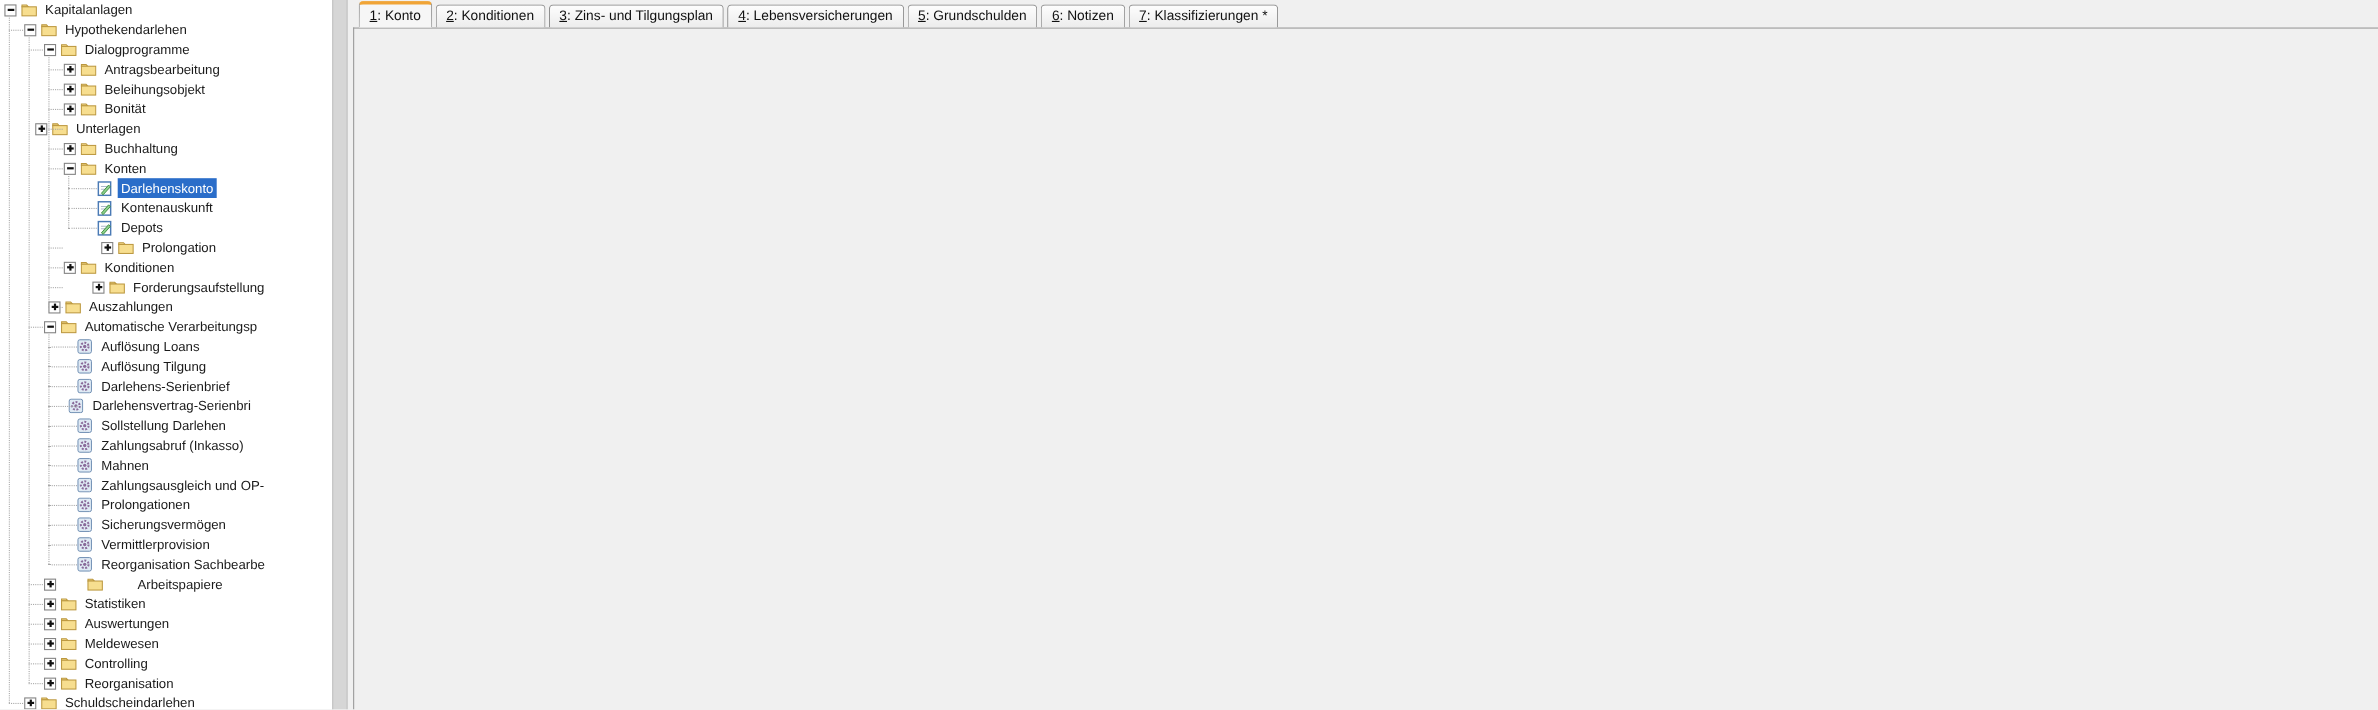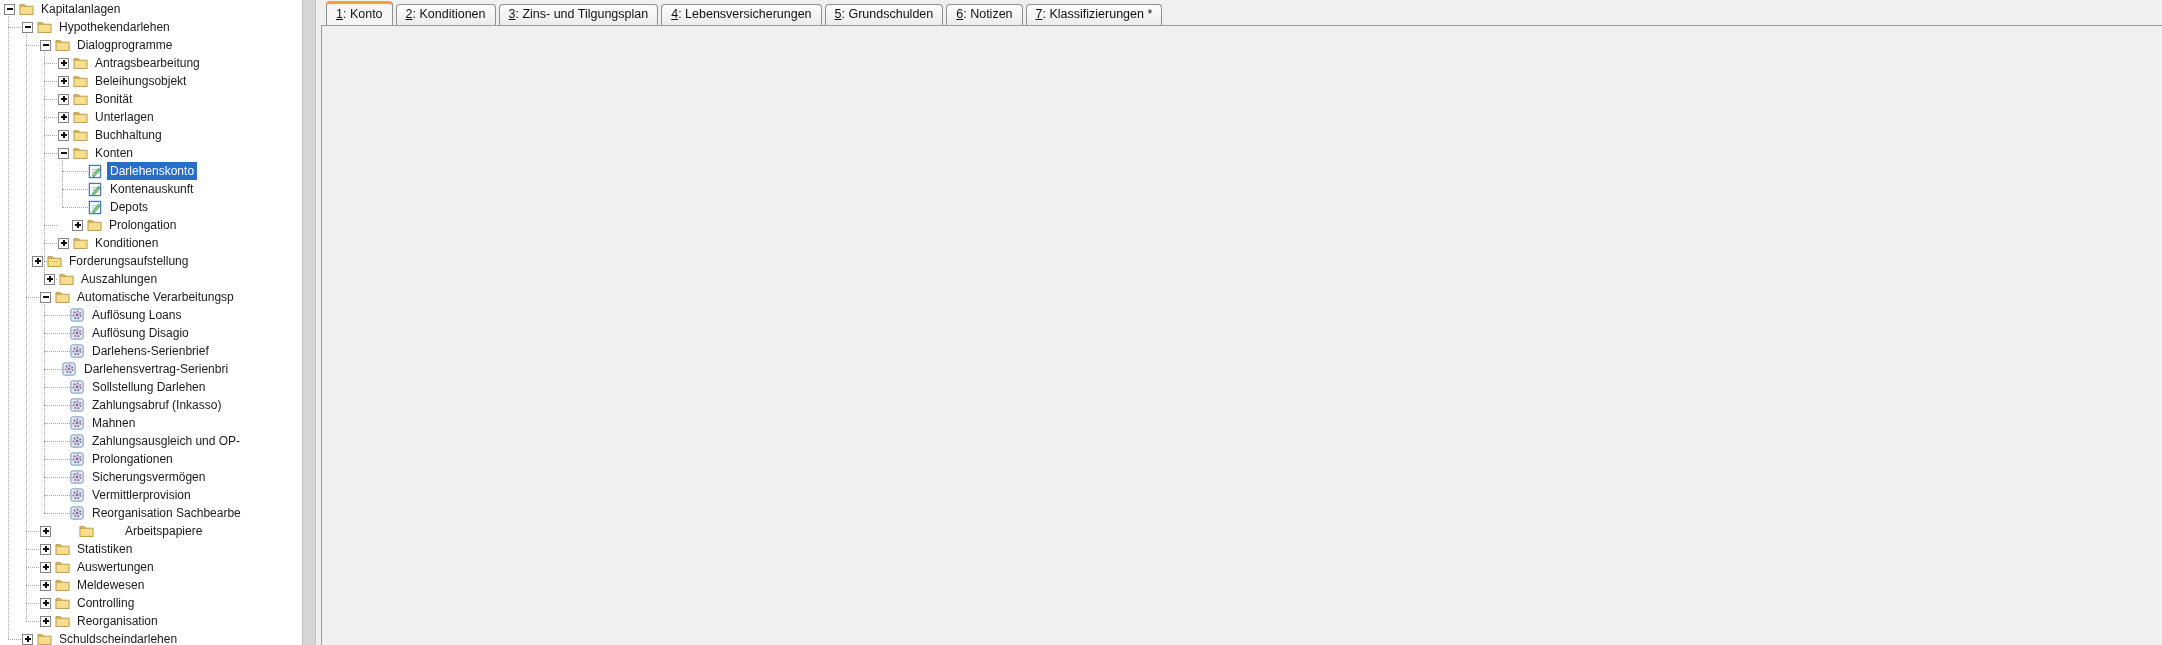--- a/index.html
+++ b/index.html
@@ -124,21 +124,21 @@
         <span class="stub" style="left: 44px; width: 13px;"></span>
         <span class="exp plus"></span>
         <span class="ticon">
           <svg width="15" height="14" viewBox="0 0 16 15">
             <path d="M1 4.5 L1 2.8 L5.6 2.8 L7.2 4.5 Z" fill="#f7de8f" stroke="#bb973e"></path>
             <rect x="1" y="4.5" width="14" height="8.8" fill="#f7de8f" stroke="#bb973e"></rect>
           </svg>
         </span>
         <span class="tlabel">Bonität</span>
       </div>
-      <div class="trow" style="padding-left: 58px;">
+      <div class="trow" style="padding-left: 32px;">
         <span class="stub" style="left: 44px; width: 13px;"></span>
         <span class="exp plus"></span>
         <span class="ticon">
           <svg width="15" height="14" viewBox="0 0 16 15">
             <path d="M1 4.5 L1 2.8 L5.6 2.8 L7.2 4.5 Z" fill="#f7de8f" stroke="#bb973e"></path>
             <rect x="1" y="4.5" width="14" height="8.8" fill="#f7de8f" stroke="#bb973e"></rect>
           </svg>
         </span>
         <span class="tlabel">Unterlagen</span>
       </div>
@@ -193,21 +193,21 @@
         <span class="noexp"></span>
         <span class="ticon">
           <svg width="14" height="15" viewBox="0 0 15 16">
             <rect x="1.5" y="1.5" width="12" height="13" fill="#ffffff" stroke="#4a7ab5" stroke-width="1.4"></rect>
             <path d="M4 6 h7 M4 8.5 h7" stroke="#aab8c8" stroke-width="1"></path>
             <path d="M4.5 12.5 L11.5 4.5 L13.2 6.2 L6.2 14 Z" fill="#8ed08e" stroke="#3a8a3a" stroke-width="0.9"></path>
           </svg>
         </span>
         <span class="tlabel">Depots</span>
       </div>
-      <div class="trow" style="padding-left: 72px;">
+      <div class="trow" style="padding-left: 92px;">
         <span class="stub" style="left: 44px; width: 13px;"></span>
         <span class="exp plus"></span>
         <span class="ticon">
           <svg width="15" height="14" viewBox="0 0 16 15">
             <path d="M1 4.5 L1 2.8 L5.6 2.8 L7.2 4.5 Z" fill="#f7de8f" stroke="#bb973e"></path>
             <rect x="1" y="4.5" width="14" height="8.8" fill="#f7de8f" stroke="#bb973e"></rect>
           </svg>
         </span>
         <span class="tlabel">Prolongation</span>
       </div>
@@ -215,21 +215,21 @@
         <span class="stub" style="left: 44px; width: 13px;"></span>
         <span class="exp plus"></span>
         <span class="ticon">
           <svg width="15" height="14" viewBox="0 0 16 15">
             <path d="M1 4.5 L1 2.8 L5.6 2.8 L7.2 4.5 Z" fill="#f7de8f" stroke="#bb973e"></path>
             <rect x="1" y="4.5" width="14" height="8.8" fill="#f7de8f" stroke="#bb973e"></rect>
           </svg>
         </span>
         <span class="tlabel">Konditionen</span>
       </div>
-      <div class="trow" style="padding-left: 32px;">
+      <div class="trow" style="padding-left: 84px;">
         <span class="stub" style="left: 44px; width: 13px;"></span>
         <span class="exp plus"></span>
         <span class="ticon">
           <svg width="15" height="14" viewBox="0 0 16 15">
             <path d="M1 4.5 L1 2.8 L5.6 2.8 L7.2 4.5 Z" fill="#f7de8f" stroke="#bb973e"></path>
             <rect x="1" y="4.5" width="14" height="8.8" fill="#f7de8f" stroke="#bb973e"></rect>
           </svg>
         </span>
         <span class="tlabel">Forderungsaufstellung</span>
       </div>
@@ -270,21 +270,21 @@
       <div class="trow" style="padding-left: 58px;">
         <span class="stub" style="left: 44px; width: 26px;"></span>
         <span class="noexp"></span>
         <span class="ticon">
           <svg width="14" height="14" viewBox="0 0 16 16">
             <rect x="1" y="1" width="14" height="14" rx="2" fill="#dfeaf4" stroke="#6a8ab0"></rect>
             <circle cx="8" cy="8" r="4" fill="none" stroke="#8a6a9a" stroke-width="2.1" stroke-dasharray="2 1.6"></circle>
             <circle cx="8" cy="8" r="1.7" fill="#8a6a9a"></circle>
           </svg>
         </span>
-        <span class="tlabel">Auflösung Disagio</span>
+        <span class="tlabel">Auflösung Tilgung</span>
       </div>
       <div class="trow" style="padding-left: 58px;">
         <span class="stub" style="left: 44px; width: 26px;"></span>
         <span class="noexp"></span>
         <span class="ticon">
           <svg width="14" height="14" viewBox="0 0 16 16">
             <rect x="1" y="1" width="14" height="14" rx="2" fill="#dfeaf4" stroke="#6a8ab0"></rect>
             <circle cx="8" cy="8" r="4" fill="none" stroke="#8a6a9a" stroke-width="2.1" stroke-dasharray="2 1.6"></circle>
             <circle cx="8" cy="8" r="1.7" fill="#8a6a9a"></circle>
           </svg>

